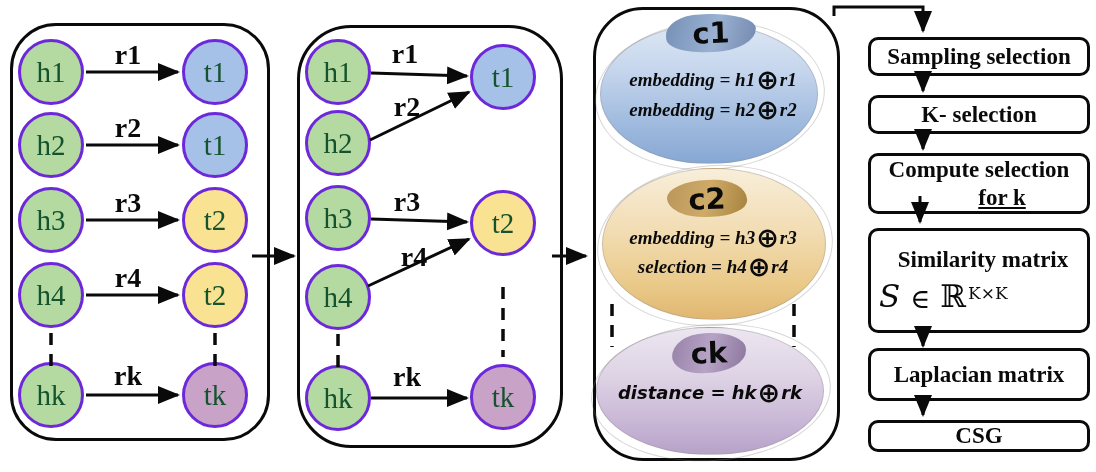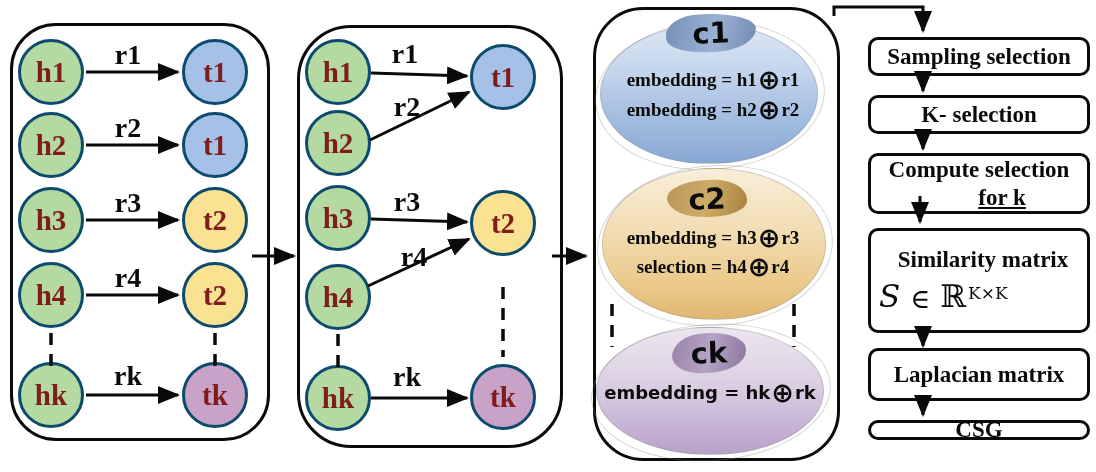--- a/index.html
+++ b/index.html
@@ -3,23 +3,23 @@
 <meta charset="utf-8">
 <style>
   html,body{margin:0;padding:0;background:#fff;}
   #stage{position:relative;width:1096px;height:472px;background:#fff;overflow:hidden;
          font-family:"Liberation Serif",serif;}
   .panel{position:absolute;border:3px solid #0a0a0a;background:#fff;box-sizing:border-box;}
   #panel1{left:10px;top:23px;width:260px;height:418px;border-radius:46px;}
   #panel2{left:297px;top:25px;width:266px;height:423px;border-radius:54px;}
   #panel3{left:593px;top:7px;width:247px;height:454px;border-radius:50px;border-width:3.5px;}
 
-  .node{position:absolute;width:66px;height:66px;border:3px solid #0c4a6e;border-radius:50%;
+  .node{position:absolute;width:66px;height:66px;border:3px solid #6d28d9;border-radius:50%;
         box-sizing:border-box;display:flex;align-items:center;justify-content:center;
-        font-weight:bold;font-size:29px;color:#7f1d1d;}
+        font-weight:normal;font-size:29px;color:#14532d;}
   .green{background:#b4d9a1;}
   .blue{background:#a6c1e7;}
   .yellow{background:#fae293;}
   .purple{background:#c9a3c7;}
 
   .rlabel{position:absolute;transform:translate(-50%,-50%);font-weight:bold;font-size:28px;
           color:#0a0a0a;white-space:nowrap;}
 
   .blob{position:absolute;border-radius:50%;border:1px solid rgba(150,150,150,.4);box-sizing:border-box;}
   .blob::after{content:"";position:absolute;inset:-4px -8px -7px -6px;border-radius:50%;
@@ -37,36 +37,36 @@
      background:linear-gradient(105deg,#7590b6 0%,#9ab1d2 55%,#7388ad 100%);
      border-radius:42% 58% 52% 48% / 58% 46% 64% 42%;}
   #badge-c2{left:667px;top:180px;width:80px;height:37px;transform:rotate(-2deg);
      background:linear-gradient(105deg,#b9955a 0%,#cfab69 50%,#a5823d 100%);
      border-radius:55% 45% 48% 52% / 50% 60% 44% 58%;}
   #badge-ck{left:672px;top:333px;width:74px;height:40px;transform:rotate(-2deg);
      background:linear-gradient(105deg,#9782a8 0%,#b7a3c5 50%,#8a759c 100%);
      border-radius:48% 52% 58% 42% / 60% 44% 56% 46%;}
 
   .embline{position:absolute;transform:translate(-50%,-50%);white-space:nowrap;
-           display:flex;align-items:center;font-weight:bold;font-size:19px;color:#0a0a0a;}
+           display:flex;align-items:center;font-weight:bold;font-size:19px;color:#0a0a0a;font-style:italic;}
   .embline .oplus{font-family:"DejaVu Sans",sans-serif;font-weight:bold;font-size:27px;
                   line-height:1;margin:0 1px;}
   .embline.sans{font-family:"DejaVu Sans",sans-serif;font-size:18px;}
 
   .flowbox{position:absolute;left:868px;width:222px;border:3px solid #0a0a0a;border-radius:10px;
            background:#fff;box-sizing:border-box;display:flex;flex-direction:column;
            align-items:center;justify-content:center;text-align:center;
            font-weight:bold;font-size:23px;color:#0a0a0a;line-height:1.2;}
   #fb1{top:37px;height:39px;}
   #fb2{top:95px;height:39px;}
   #fb3{top:153px;height:61px;}
   #fb4{top:228px;height:105px;align-items:flex-start;padding-left:8px;}
   #fb4 .t{align-self:center;}
   #fb5{top:348px;height:53px;}
-  #fb6{top:420px;height:20px;}
+  #fb6{top:420px;height:32px;}
   #fb3 .l2{margin-left:46px;text-decoration:underline;}
   .mathline{font-family:"DejaVu Serif",serif;font-weight:normal;font-size:31px;margin-top:4px;
             display:flex;align-items:flex-end;}
   .mathline .ms{font-style:italic;margin-right:10px;}
   .mathline .min{margin-right:10px;font-size:27px;}
   .mathline .msup{font-size:17px;position:relative;top:-12px;margin-left:2px;}
 
   svg.overlay{position:absolute;left:0;top:0;pointer-events:none;}
   .arrow{stroke:#0a0a0a;stroke-width:3;fill:none;marker-end:url(#ah);}
   .dash{stroke:#0a0a0a;stroke-width:3.5;fill:none;stroke-dasharray:12 9;}
@@ -107,21 +107,21 @@
       <span>embedding = h3 </span>
       <span class="oplus">⊕</span>
       <span>r3</span>
     </div>
   <div class="embline" style="left:713px;top:266px;">
       <span>selection = h4 </span>
       <span class="oplus">⊕</span>
       <span>r4</span>
     </div>
   <div class="embline sans" style="left:710px;top:392px;">
-      <span>embedding = hk</span>
+      <span>distance = hk</span>
       <span class="oplus">⊕</span>
       <span> rk</span>
     </div>
 
   <div class="node green" style="left:18px;top:39px;">h1</div>
   <div class="node green" style="left:18px;top:112px;">h2</div>
   <div class="node green" style="left:18px;top:187px;">h3</div>
   <div class="node green" style="left:18px;top:262px;">h4</div>
   <div class="node green" style="left:18px;top:362px;">hk</div>
   <div class="node blue" style="left:182px;top:39px;">t1</div>

